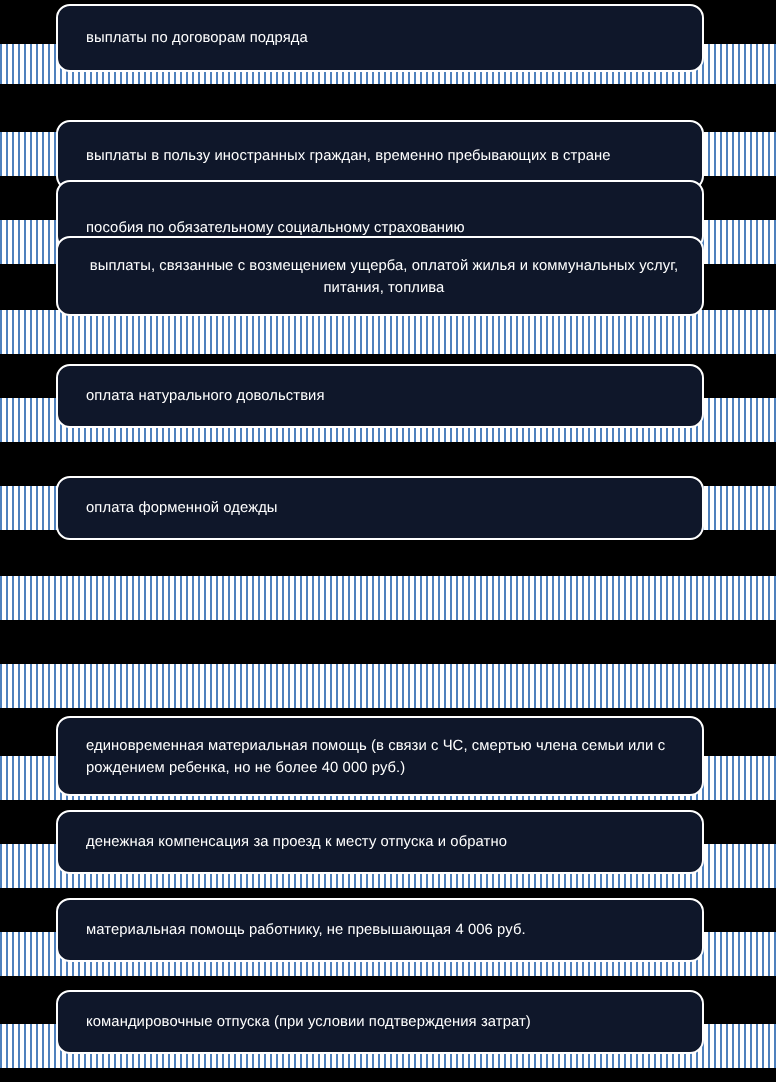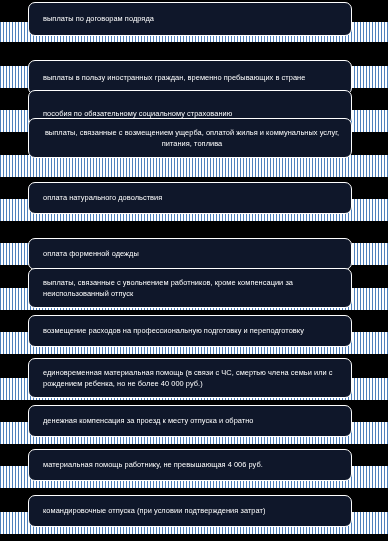--- a/index.html
+++ b/index.html
@@ -98,29 +98,23 @@
   </div>
   <div class="darkgap" style="top:221px;height:6px;"></div>
 
   <div class="band" style="top:243px;height:22px;"></div>
   <div class="node" style="top:226px;height:32px;margin-top:12px;">
     <span class="node-text">оплата форменной одежды</span>
   </div>
   <div class="darkgap" style="top:265px;height:6px;"></div>
 
   <div class="band" style="top:288px;height:22px;"></div>
-  <div class="node" style="top:268px;height:40px;">
-    <span class="node-text">выплаты, связанные с увольнением работников, кроме компенсации за неиспользованный отпуск</span>
-  </div>
   <div class="darkgap" style="top:310px;height:6px;"></div>
 
   <div class="band" style="top:332px;height:22px;"></div>
-  <div class="node" style="top:315px;height:32px;">
-    <span class="node-text">возмещение расходов на профессиональную подготовку и переподготовку</span>
-  </div>
   <div class="darkgap" style="top:354px;height:6px;"></div>
 
   <div class="band" style="top:378px;height:22px;"></div>
   <div class="node" style="top:358px;height:40px;">
     <span class="node-text">единовременная материальная помощь (в связи с ЧС, смертью члена семьи или с рождением ребенка, но не более 40 000 руб.)</span>
   </div>
   <div class="darkgap" style="top:400px;height:6px;"></div>
 
   <div class="band" style="top:422px;height:22px;"></div>
   <div class="node" style="top:405px;height:32px;">

